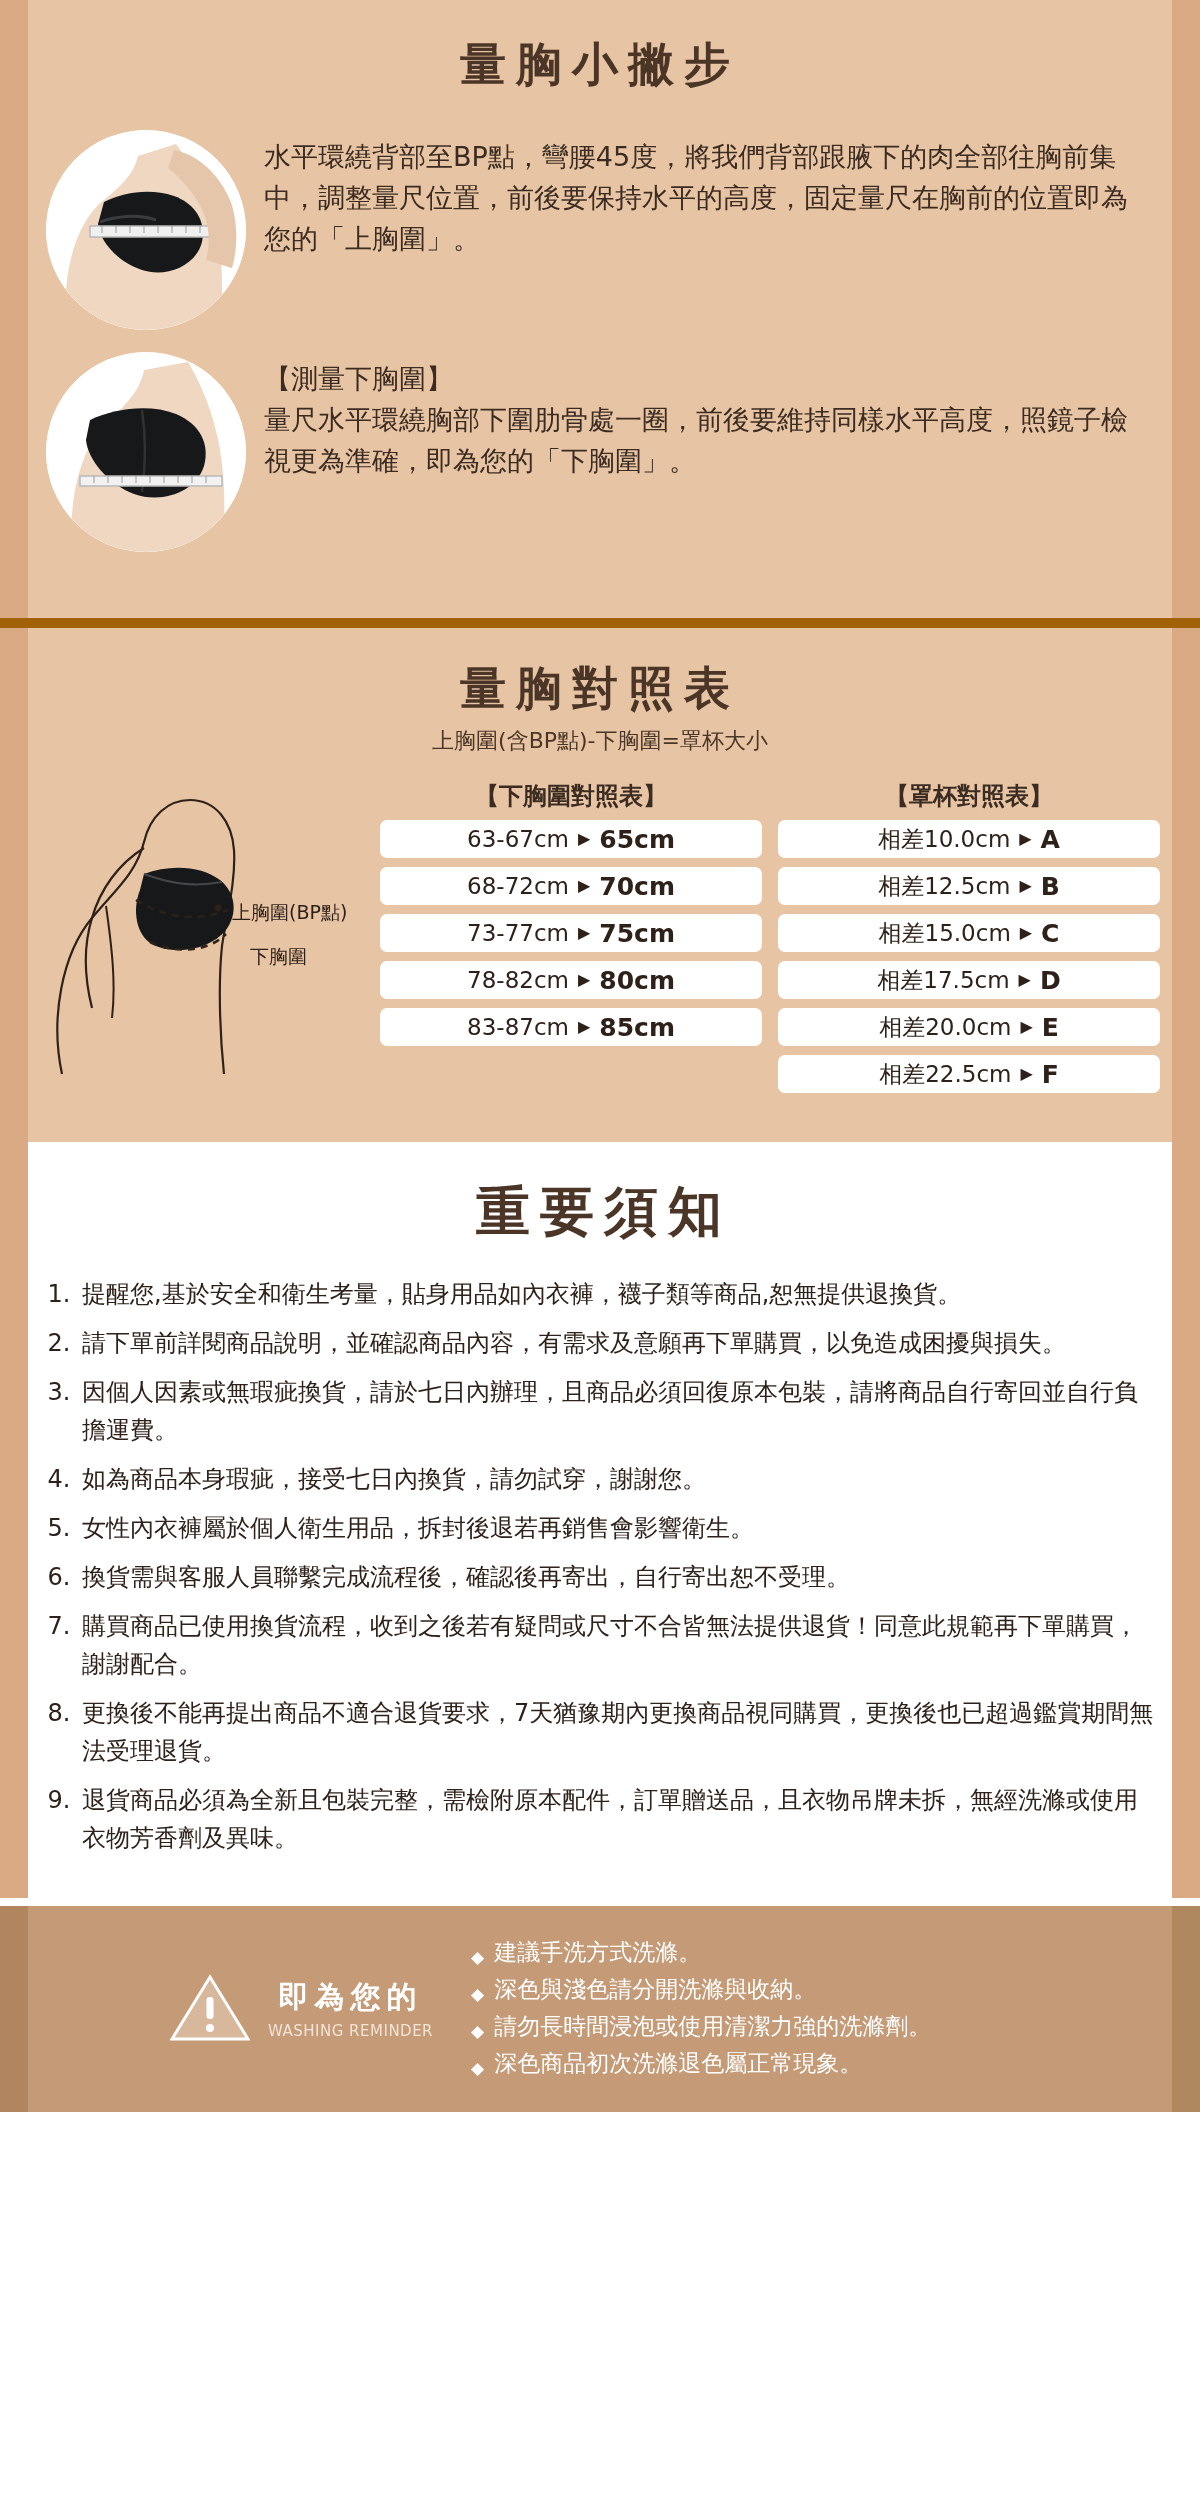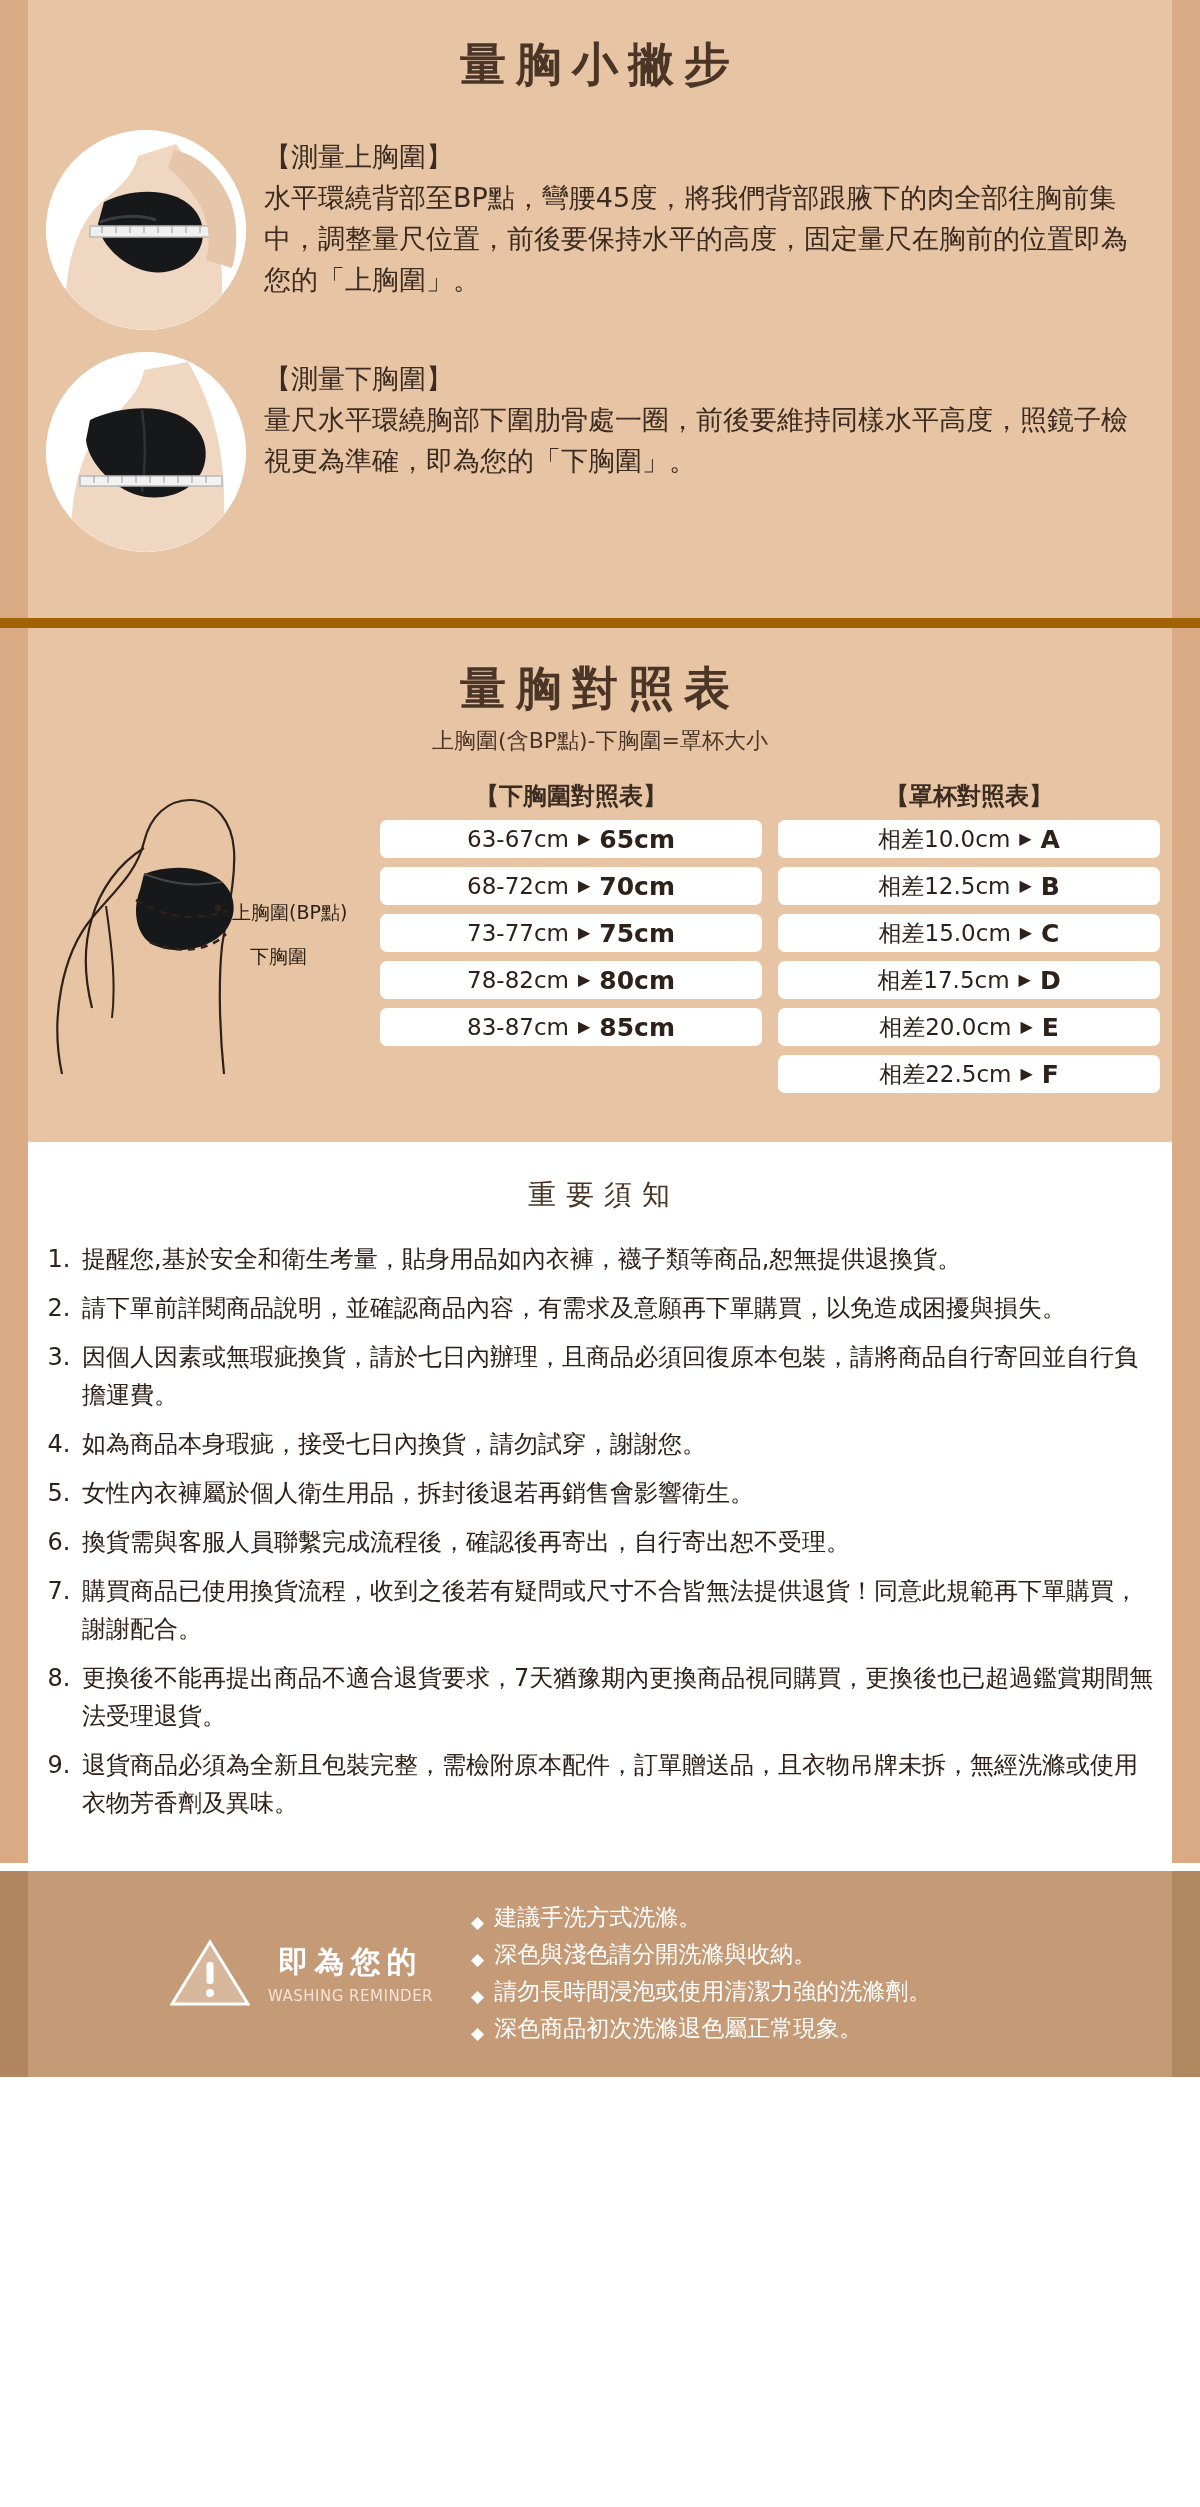--- a/index.html
+++ b/index.html
@@ -165,22 +165,22 @@
     padding:26px 0 30px 0;
   }
   .sec-notice:before{
     content:"";position:absolute;left:0;top:0;bottom:0;width:28px;background:#d9aa83;
   }
   .sec-notice:after{
     content:"";position:absolute;right:0;top:0;bottom:0;width:28px;background:#d9aa83;
   }
   .notice-title{
     text-align:center;
-    font-size:28px;
-    font-weight:normal;
+    font-size:54px;
+    font-weight:bold;
     letter-spacing:10px;
     color:#4a3526;
     margin:8px 0 26px 8px;
     position:relative;z-index:2;
   }
   ol.notice-list{
     margin:0 44px;
     padding:0 0 0 34px;
     position:relative;z-index:2;
   }
@@ -283,21 +283,20 @@
               <line x1="112" y1="96" x2="112" y2="103"></line>
                 <line x1="126" y1="96" x2="126" y2="103"></line>
               <line x1="140" y1="96" x2="140" y2="103"></line>
                 <line x1="154" y1="96" x2="154" y2="103"></line>
             </g>
             <path d="M128 20 C150 24 172 42 184 70 C192 90 192 118 186 138 L160 130 C166 108 162 84 148 66 C140 54 130 44 122 38 Z" fill="#e6c6aa"></path>
           </g>
         </svg>
       </div>
       <div class="tip-text">
-        <span class="lbl">【測量上胸圍】</span>
         <span>水平環繞背部至BP點，彎腰45度，將我們背部跟腋下的肉全部往胸前集中，調整量尺位置，前後要保持水平的高度，固定量尺在胸前的位置即為您的「上胸圍」。</span>
       </div>
     </div>
 
     <div class="tip-row">
       <div class="tip-photo">
         <svg viewBox="0 0 200 200" width="200" height="200" aria-hidden="true">
           <defs>
               <clipPath id="c2">
                 <circle cx="100" cy="100" r="100"></circle>

